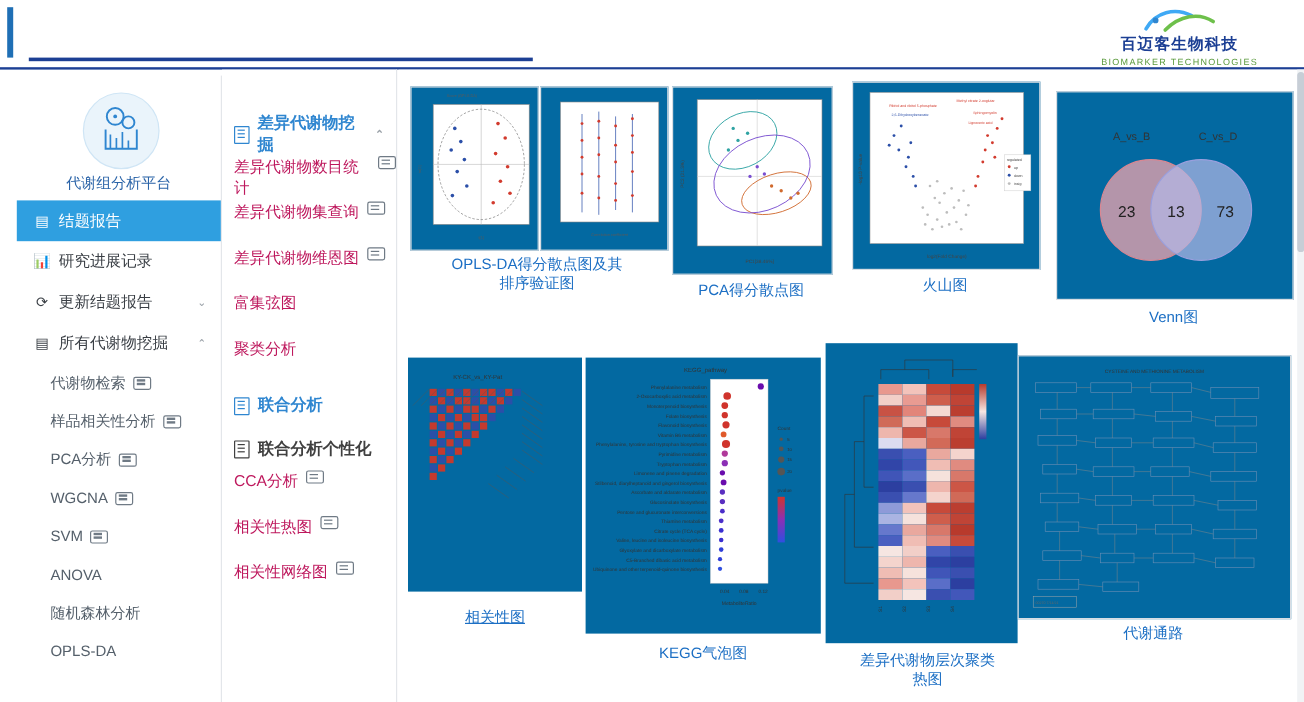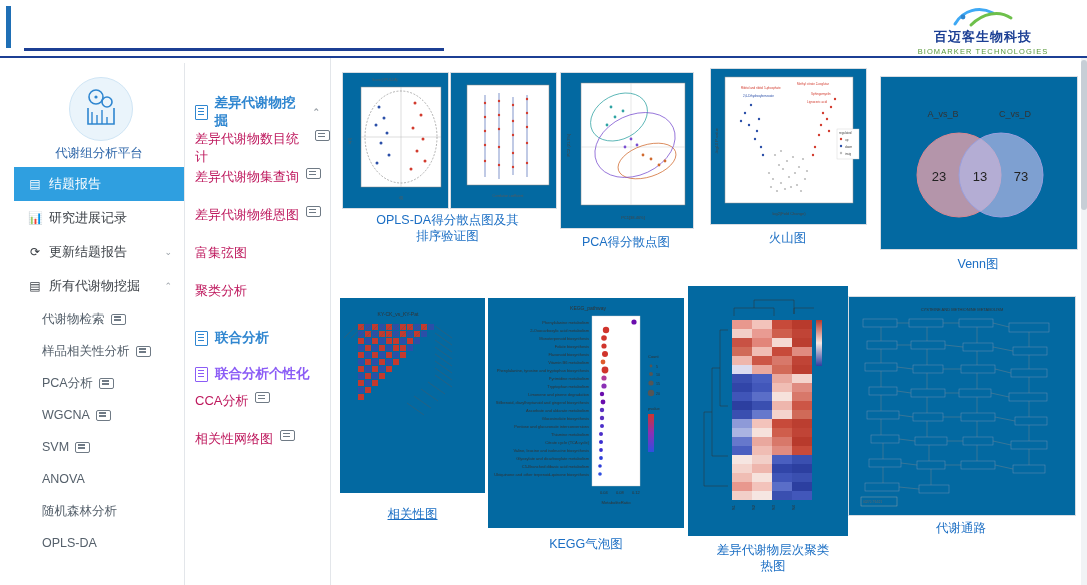--- a/index.html
+++ b/index.html
@@ -83,21 +83,21 @@
   }
   
   .menu-col{
     position:absolute;left:185px;top:58px;width:145px;height:527px;background:#ffffff;
     border-right:1px solid #e3e6ea;
   }
   .menu-head{
     height:36px;display:flex;align-items:center;gap:7px;padding-left:10px;
     font-size:13.5px;color:#2f86d0;font-weight:bold;cursor:pointer;
   }
-  .menu-head.dark{color:#8b5cf6;}
+  .menu-head.dark{color:#404040;}
   .menu-head .chev{margin-left:auto;margin-right:10px;font-size:9px;color:#9aa1a8;}
   .doc-icon{
     display:inline-block;width:11px;height:13px;border:1.4px solid currentColor;border-radius:1px;
     position:relative;
   }
   .doc-icon:after{
     content:"";position:absolute;left:2px;top:2.5px;width:6px;height:1.2px;background:currentColor;
     box-shadow:0 3px 0 currentColor,0 6px 0 currentColor;
   }
   .menu-item{
@@ -241,20 +241,24 @@
     <span class="doc-icon"></span>
     <span>联合分析</span>
   </div>
 
   <div class="menu-head dark">
     <span class="doc-icon"></span>
     <span>联合分析个性化</span>
   </div>
   <div class="menu-item">
     <span>CCA分析</span>
+    <span class="tagicon"></span>
+  </div>
+  <div class="menu-item">
+    <span>相关性热图</span>
     <span class="tagicon"></span>
   </div>
   <div class="menu-item">
     <span>相关性网络图</span>
     <span class="tagicon"></span>
   </div>
 </div>
 
 <div class="content">
 

